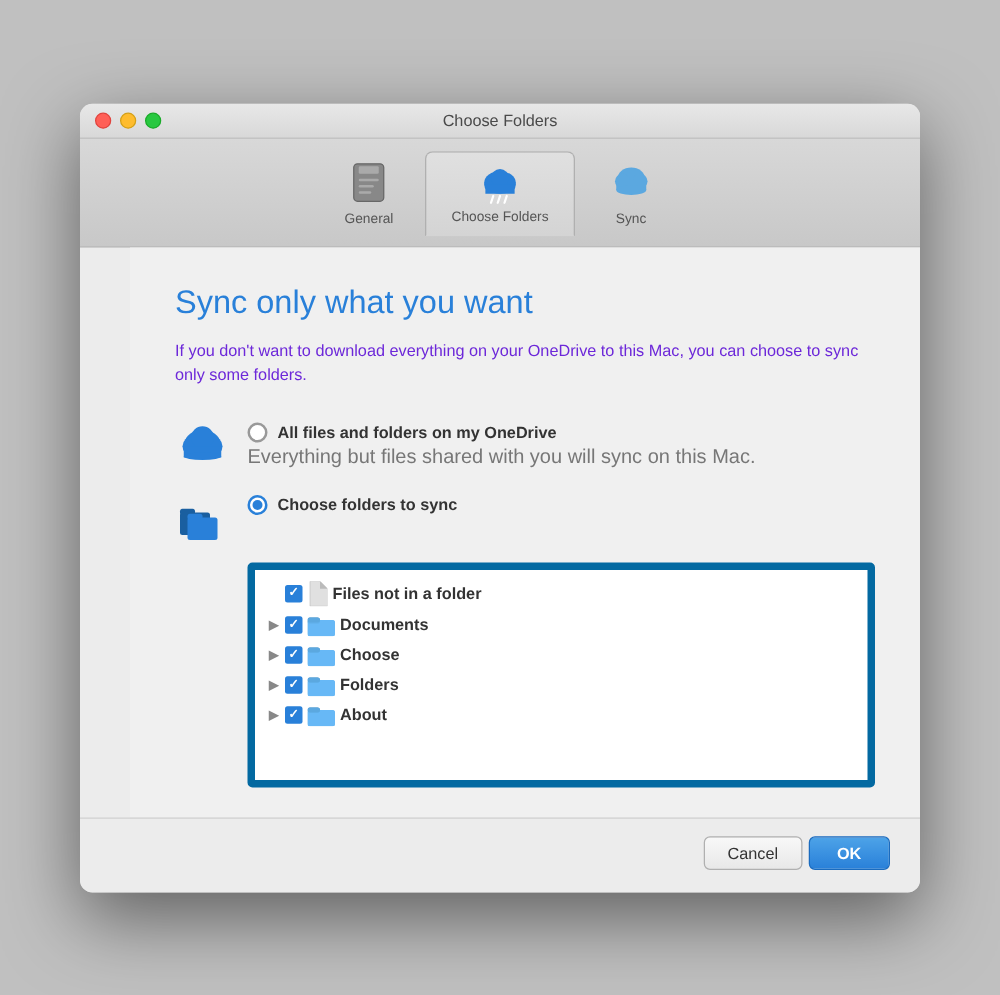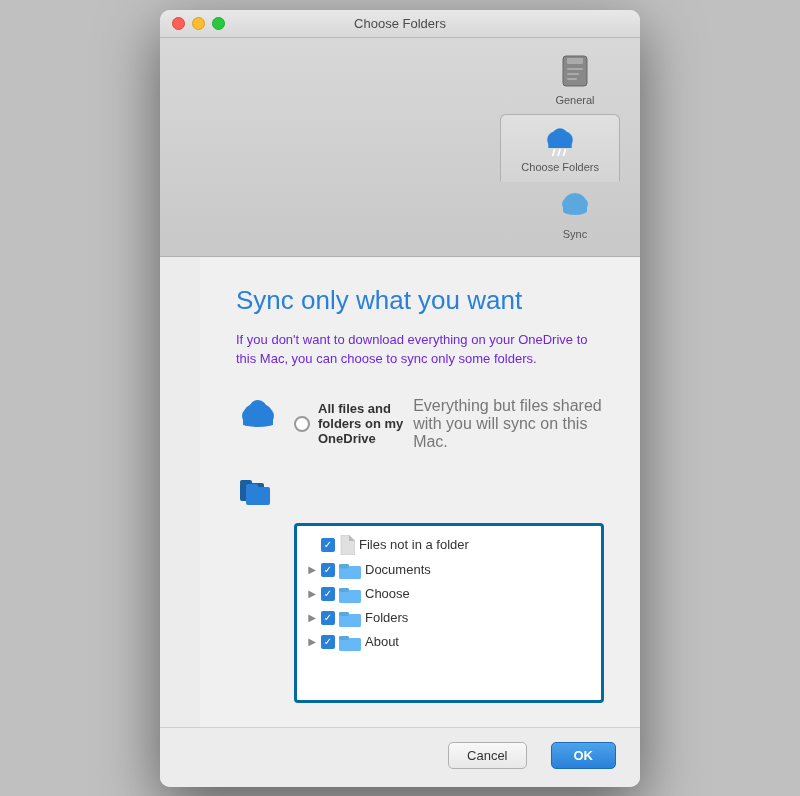--- a/index.html
+++ b/index.html
@@ -6,21 +6,21 @@
     body {
       background: #c0c0c0;
       display: flex;
       justify-content: center;
       align-items: center;
       width: 800px;
       height: 796px;
       font-family: -apple-system, "Helvetica Neue", Arial, sans-serif;
     }
     .window {
-      width: 480px;
+      width: 672px;
       background: #ececec;
       border-radius: 10px;
       box-shadow: 0 20px 60px rgba(0,0,0,0.5);
       overflow: hidden;
     }
     .title-bar {
       background: linear-gradient(to bottom, #e8e8e8, #d8d8d8);
       height: 28px;
       display: flex;
       align-items: center;
@@ -49,21 +49,20 @@
       font-weight: 500;
     }
     .toolbar {
       background: linear-gradient(to bottom, #d8d8d8, #c8c8c8);
       display: flex;
       justify-content: center;
       align-items: flex-end;
       padding: 10px 20px 8px;
       gap: 0;
       border-bottom: 1px solid #b0b0b0;
-      flex-direction: column;
     }
     .tab-item {
       display: flex;
       flex-direction: column;
       align-items: center;
       padding: 6px 20px 8px;
       border-radius: 6px 6px 0 0;
       cursor: pointer;
       min-width: 90px;
     }
@@ -110,21 +109,21 @@
     .option-icon {
       width: 44px;
       height: 44px;
       flex-shrink: 0;
       display: flex;
       align-items: center;
       justify-content: center;
     }
     .option-text {
       display: flex;
-      flex-direction: row;
+      flex-direction: column;
       gap: 3px;
       padding-top: 4px;
     }
     .option-label-row {
       display: flex;
       align-items: center;
       gap: 8px;
     }
     .radio-circle {
       width: 16px;
@@ -151,27 +150,28 @@
       font-size: 13px;
       font-weight: 600;
       color: #333;
     }
     .option-subtitle {
       font-size: 16px;
       color: #777;
       margin-left: 0px;
     }
     .folder-list {
-      border: 3px solid #0369a1;
+      border: 6px solid #0369a1;
       background: white;
       border-radius: 4px;
       margin-left: 58px;
       margin-top: 6px;
       padding: 6px 0;
       min-height: 180px;
+      font-weight: bold;
     }
     .folder-item {
       display: flex;
       align-items: center;
       padding: 3px 10px;
       gap: 4px;
       font-size: 13px;
       color: #333;
     }
     .chevron {
@@ -197,21 +197,21 @@
       content: '✓';
       color: white;
       font-size: 10px;
       line-height: 1;
     }
     .footer {
       display: flex;
       justify-content: flex-end;
       align-items: center;
       padding: 14px 24px 18px;
-      gap: 24px;
+      gap: 5px;
       background: #ececec;
       border-top: 1px solid #d0d0d0;
     }
     .btn-cancel {
       padding: 5px 18px;
       font-size: 13px;
       border-radius: 5px;
       border: 1px solid #b0b0b0;
       background: linear-gradient(to bottom, #f8f8f8, #e8e8e8);
       color: #333;
@@ -317,20 +317,26 @@
       <div class="option-icon">
         <svg width="44" height="40" viewBox="0 0 44 40">
 
           <rect x="4" y="16" width="24" height="18" rx="2" fill="#1a5fa0"></rect>
           <rect x="4" y="13" width="12" height="5" rx="2" fill="#1a5fa0"></rect>
 
           <rect x="10" y="20" width="24" height="18" rx="2" fill="#2980d9"></rect>
           <rect x="10" y="17" width="12" height="5" rx="2" fill="#2980d9"></rect>
         </svg>
       </div>
+      <div class="option-text">
+        <div class="option-label-row">
+          <div class="radio-circle selected"></div>
+          <span class="option-title">Choose folders to sync</span>
+        </div>
+      </div>
     </div>
 
     <div class="folder-list">
 
       <div class="folder-item">
         <div class="chevron" style="visibility:hidden;">▶</div>
         <div class="checkbox-blue"></div>
 
         <svg width="16" height="20" viewBox="0 0 16 20">
           <path d="M2 0 L10 0 L16 6 L16 20 L2 20 Z" fill="#e0e0e0" stroke="#bbb" stroke-width="0.5"></path>

